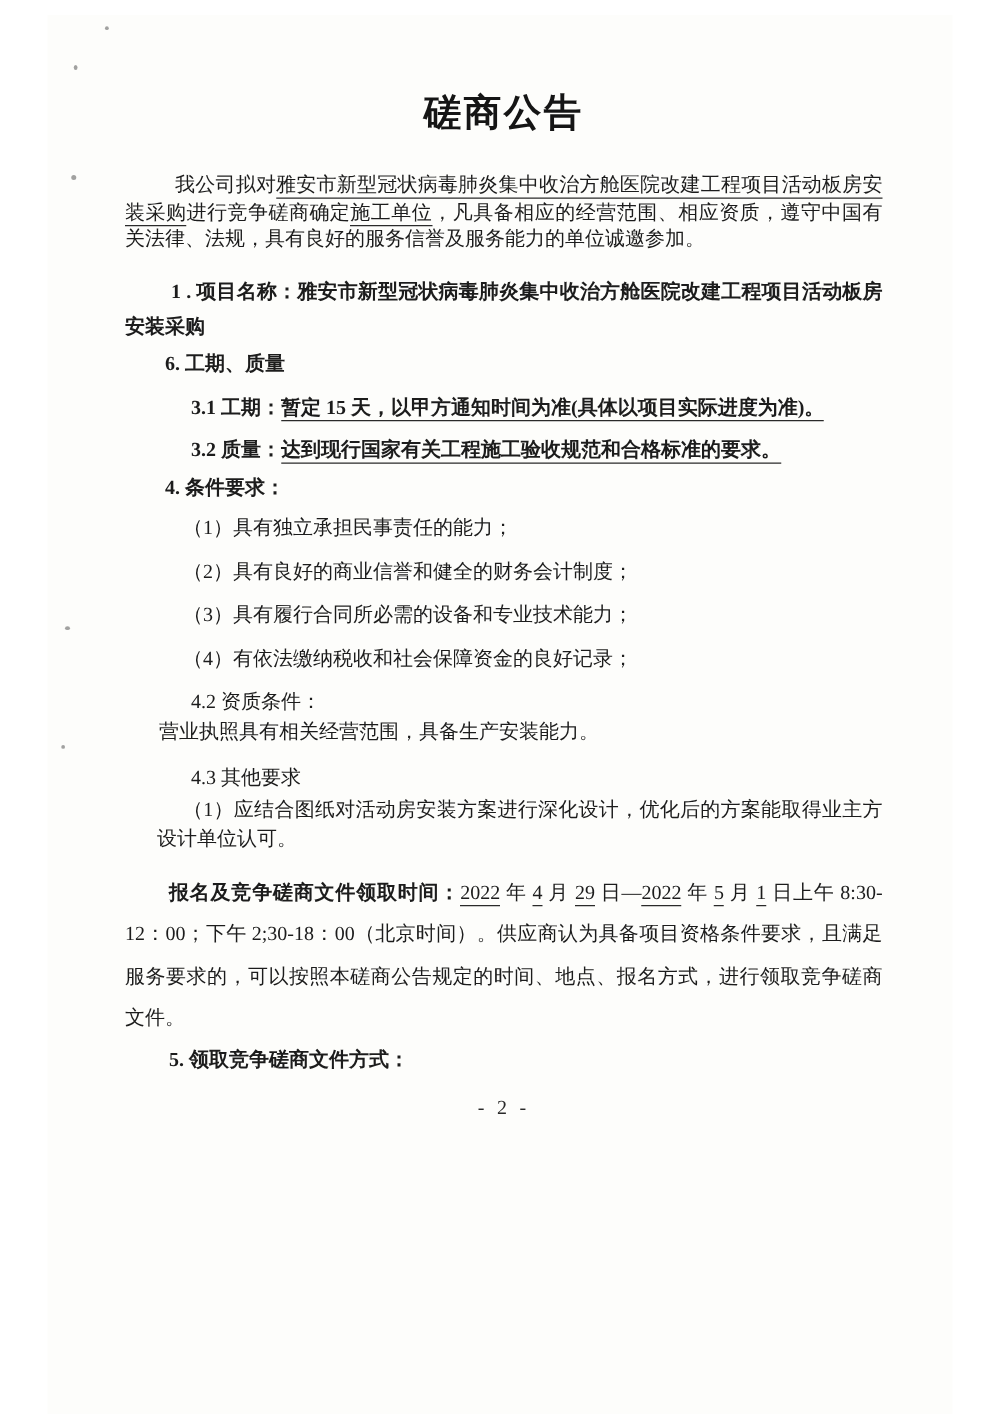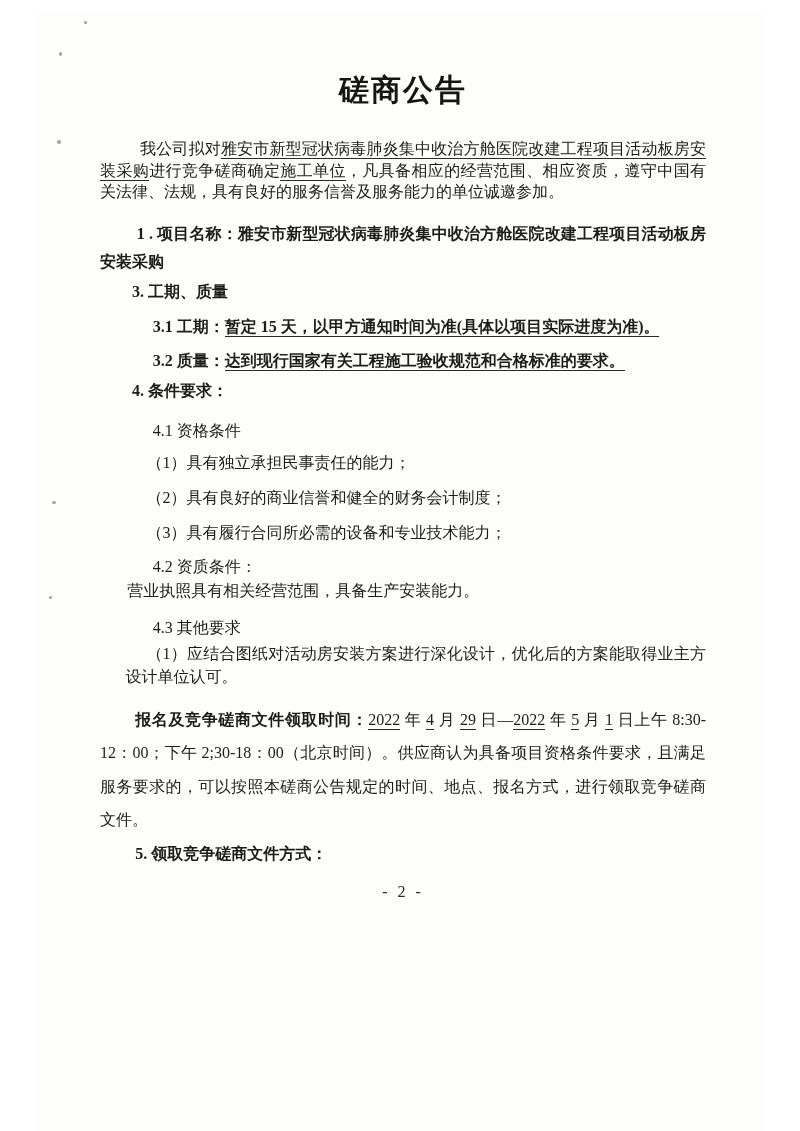--- a/index.html
+++ b/index.html
@@ -60,32 +60,32 @@
   <div class="speck s4"></div>
   <div class="speck s5"></div>
 
   <h1 class="title">磋商公告</h1>
 
   <p class="intro"><span>我公司拟对</span><span class="u">雅安市新型冠状病毒肺炎集中收治方舱医院改建工程项目活动板房安装采购</span><span>进行竞争磋商确定</span><span class="u">施工单位</span><span>，凡具备相应的经营范围、相应资质，遵守中国有关法律、法规，具有良好的服务信誉及服务能力的单位诚邀参加。</span></p>
 
   <p class="item1"><span>1 . 项目名称：</span><span>雅安市新型冠状病毒肺炎集中收治方舱医院改建工程项目活动板房安装采购</span></p>
 
 
-  <p class="item3">3. 工期、质量</p>
+  <p class="item3">6. 工期、质量</p>
 
   <p class="sub31"><span>3.1 工期：</span><span class="u">暂定 15 天，以甲方通知时间为准(具体以项目实际进度为准)。</span></p>
 
   <p class="sub32"><span>3.2 质量：</span><span class="u">达到现行国家有关工程施工验收规范和合格标准的要求。</span></p>
 
   <p class="item4">4. 条件要求：</p>
 
-  <p class="h41">4.1 资格条件</p>
   <p class="qitem">（1）具有独立承担民事责任的能力；</p>
   <p class="qitem">（2）具有良好的商业信誉和健全的财务会计制度；</p>
   <p class="qitem">（3）具有履行合同所必需的设备和专业技术能力；</p>
+  <p class="qitem">（4）有依法缴纳税收和社会保障资金的良好记录；</p>
 
   <p class="h42">4.2 资质条件：</p>
   <p class="h42body">营业执照具有相关经营范围，具备生产安装能力。</p>
 
   <p class="h43">4.3 其他要求</p>
   <p class="oitem">（1）应结合图纸对活动房安装方案进行深化设计，优化后的方案能取得业主方设计单位认可。</p>
 
   <p class="registration"><span class="b">报名及竞争磋商文件领取时间：</span><span class="u">2022</span><span> 年 </span><span class="u">4</span><span> 月 </span><span class="u">29</span><span> 日—</span><span class="u">2022</span><span> 年 </span><span class="u">5</span><span> 月 </span><span class="u">1</span><span> 日上午 8:30-12：00；下午 2;30-18：00（北京时间）。供应商认为具备项目资格条件要求，且满足服务要求的，可以按照本磋商公告规定的时间、地点、报名方式，进行领取竞争磋商文件。</span></p>
 
   <p class="item5">5. 领取竞争磋商文件方式：</p>

